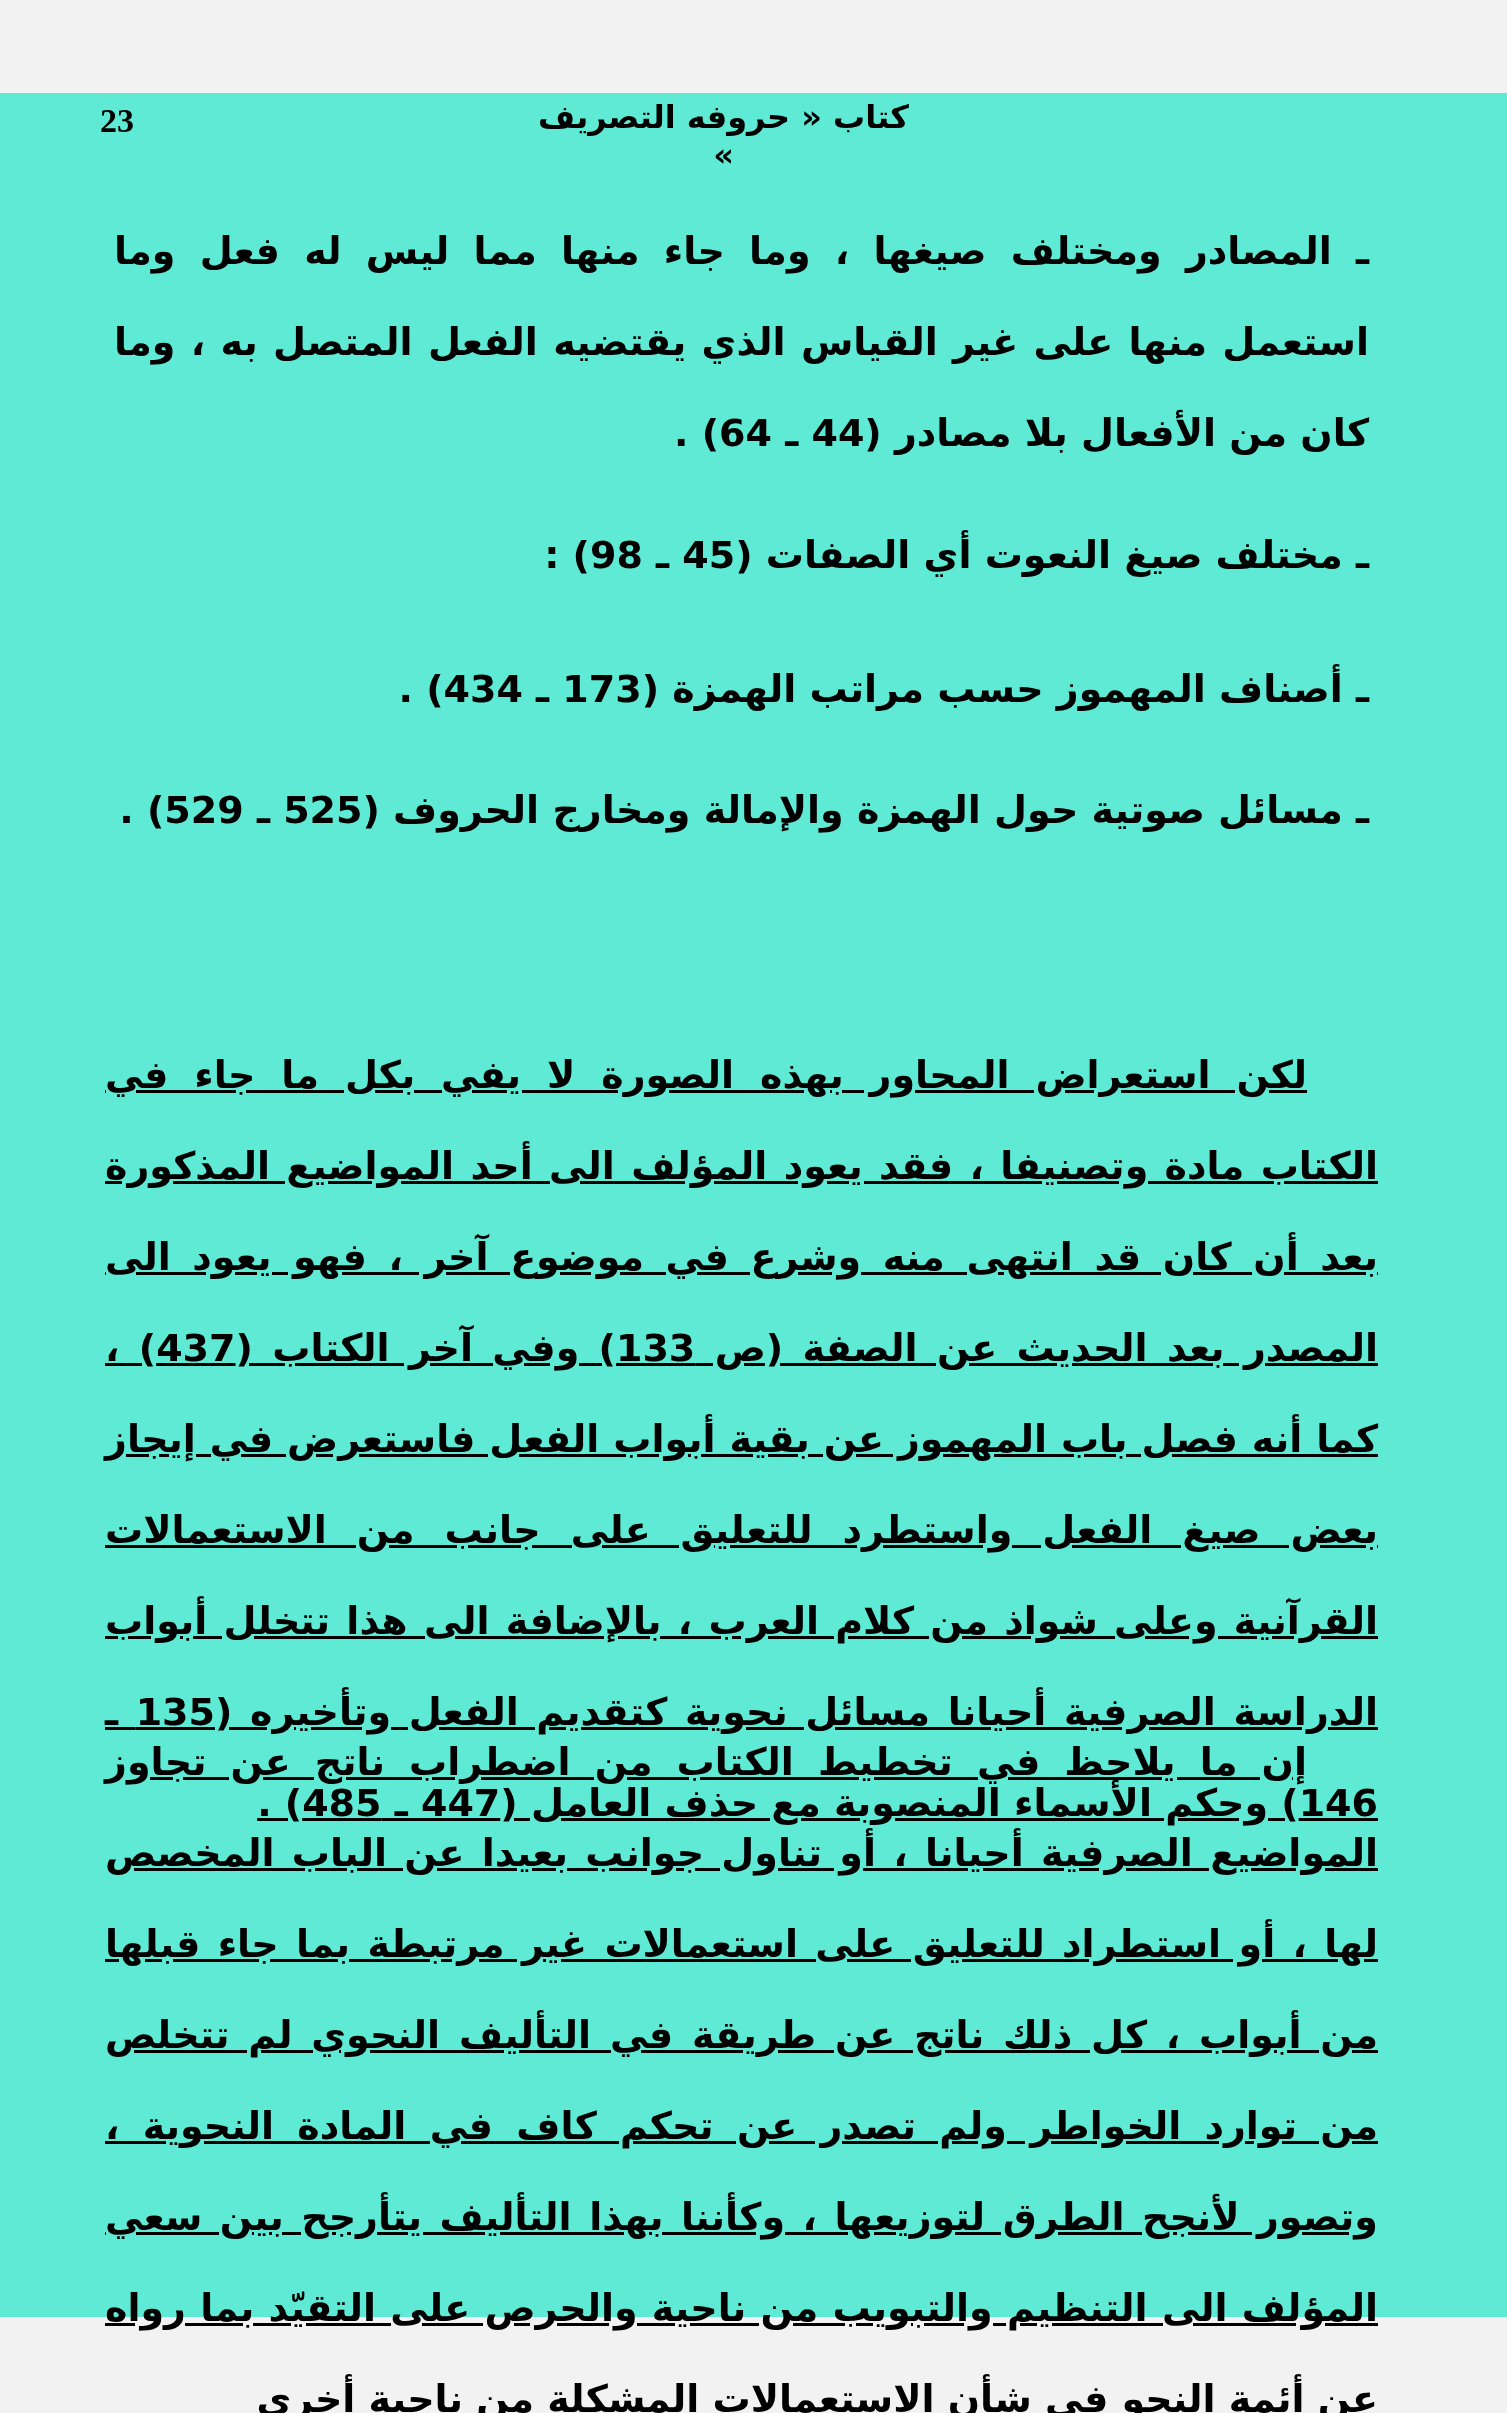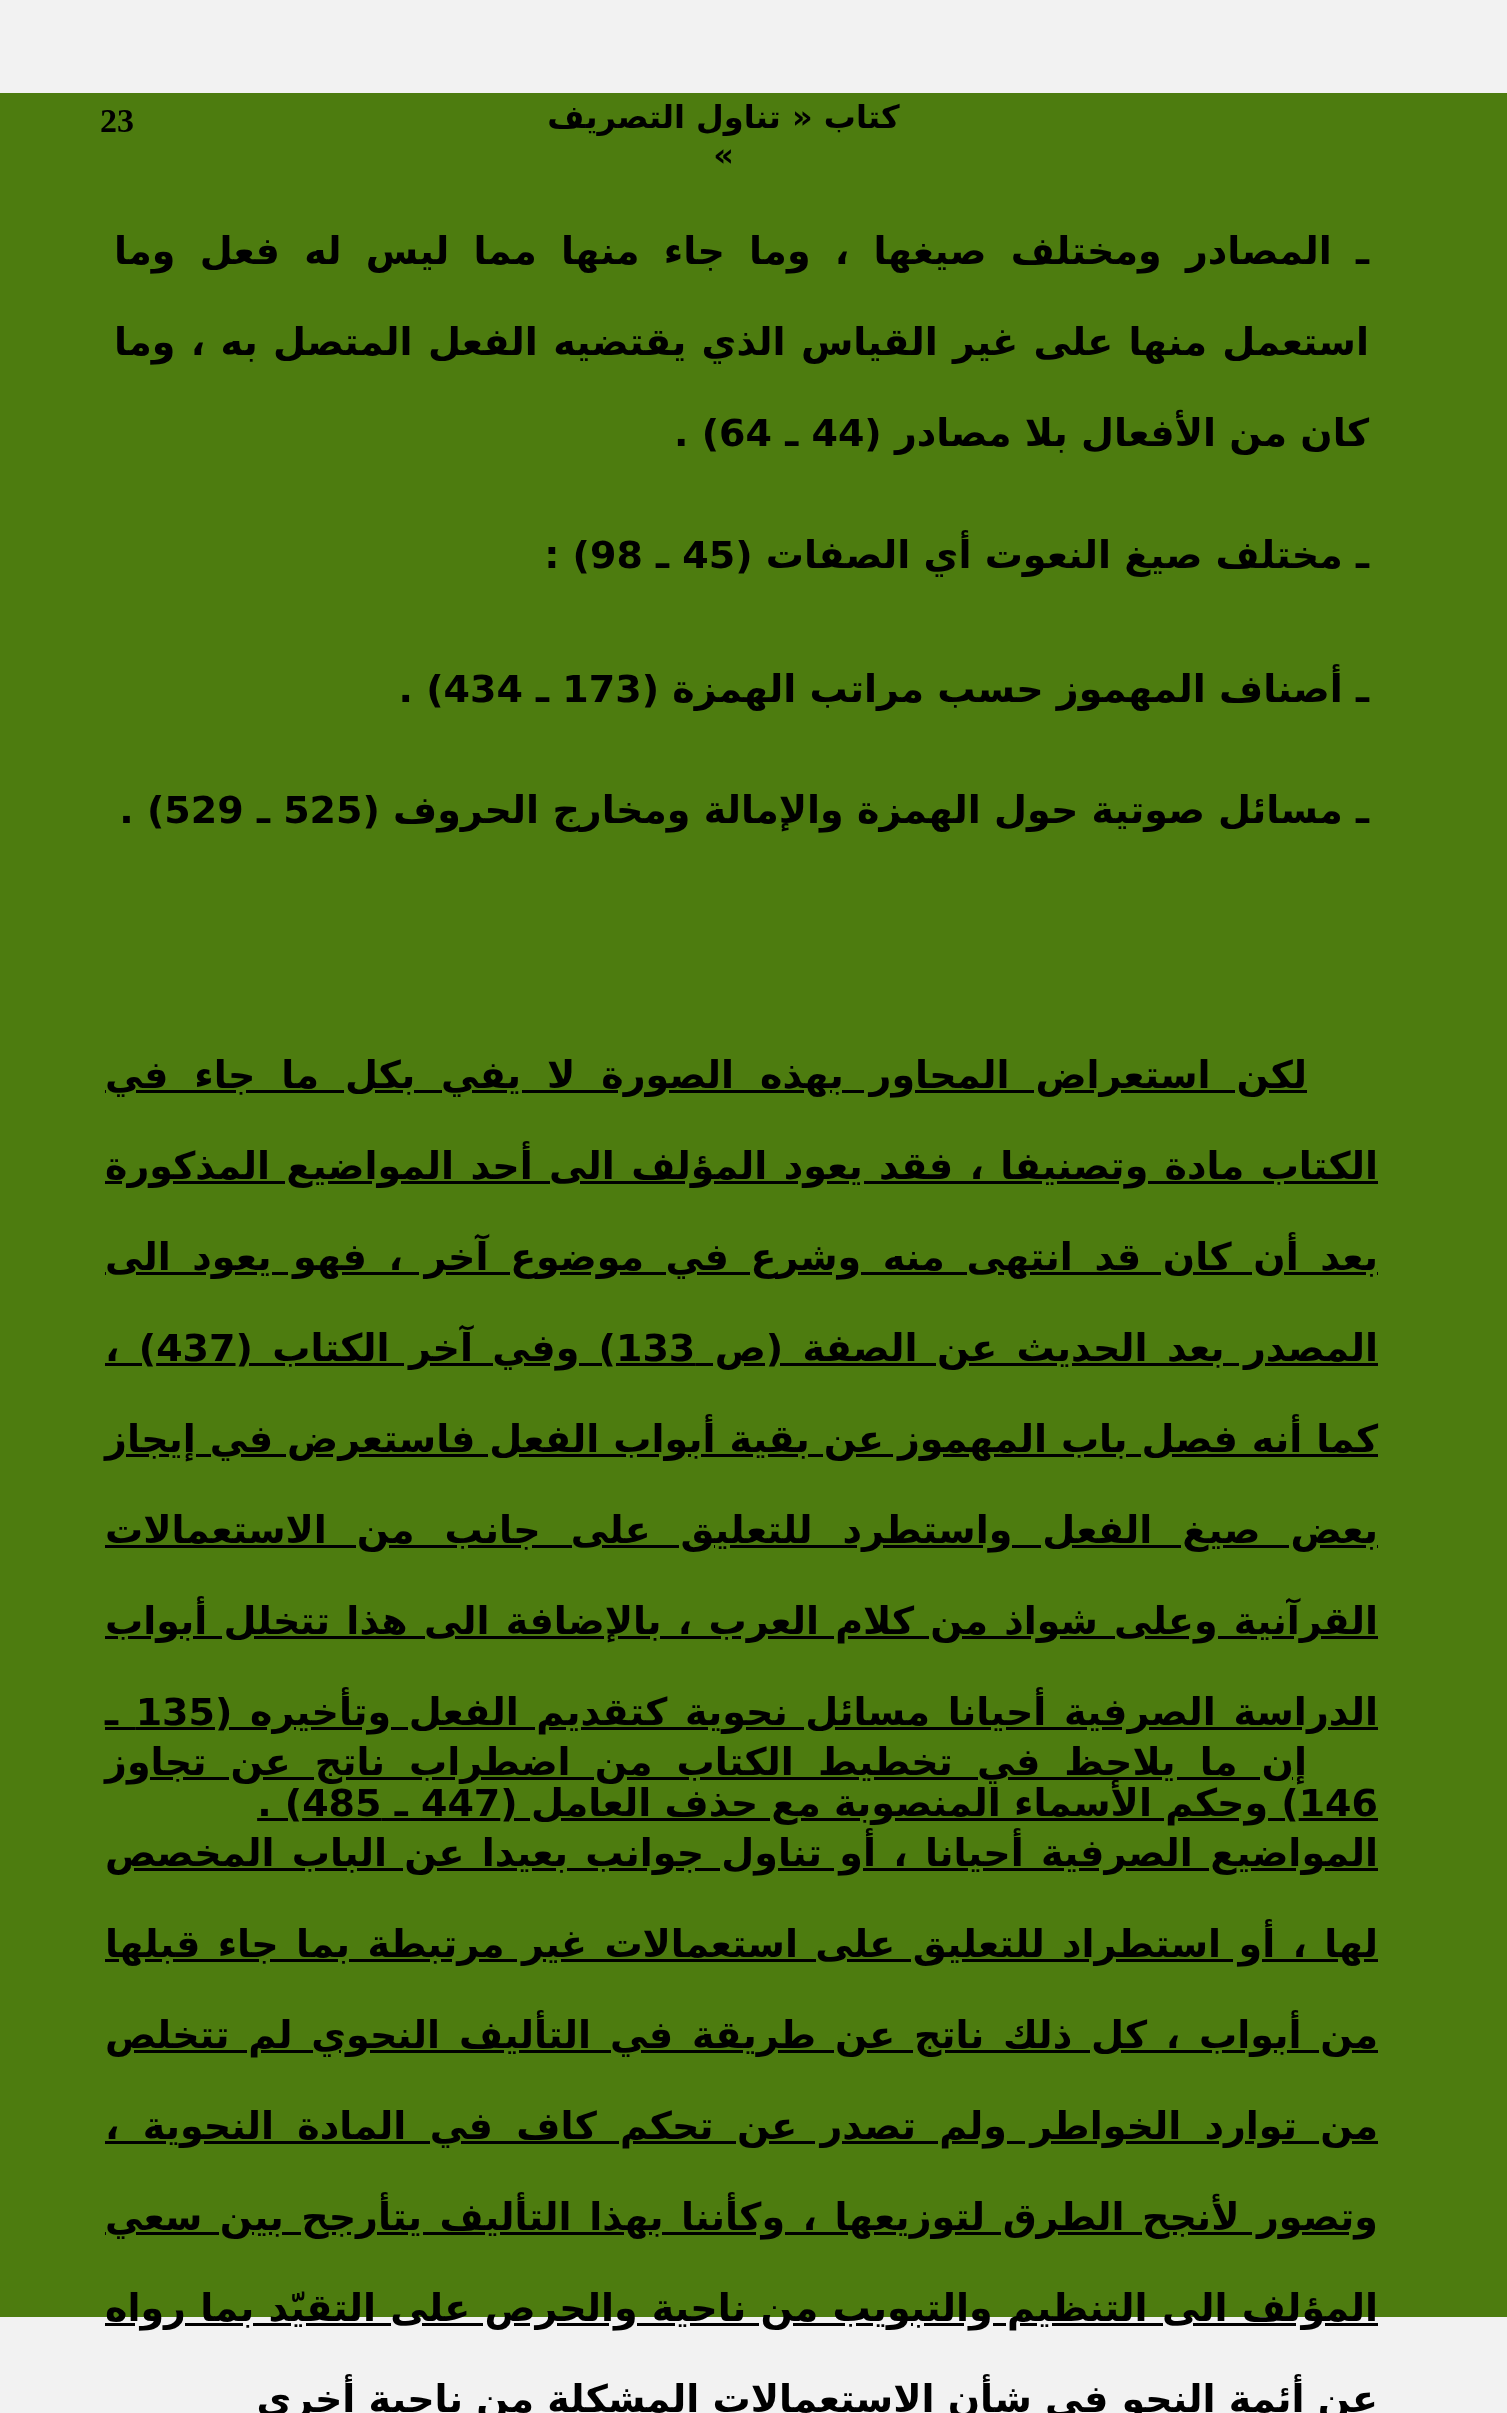--- a/index.html
+++ b/index.html
@@ -13,21 +13,21 @@
       position: relative;
       overflow: hidden;
       font-family: "DejaVu Serif", "Liberation Serif", serif;
     }
     .page {
       position: absolute;
       left: 0;
       top: 93px;
       width: 1508px;
       height: 2224px;
-      background: #4d7c0f;
+      background: #5eead4;
     }
     .header {
       position: absolute;
       top: 5.4px;
       left: 0;
       width: 1508px;
       height: 54px;
     }
     .page-number {
       position: absolute;
@@ -76,21 +76,21 @@
     .block2 { top: 937px; }
     .block3 { top: 1624px; }
     .gap { height: 12.5px; }
   </style>
 </head>
 <body>
 
 <div class="page">
   <div class="header">
     <span class="page-number">23</span>
-    <span class="running-title">كتاب « تناول التصريف »</span>
+    <span class="running-title">كتاب « حروفه التصريف »</span>
   </div>
 
   <div class="body-text block1">
     <p class="item">ـ المصادر ومختلف صيغها ، وما جاء منها مما ليس له فعل وما استعمل منها على غير القياس الذي يقتضيه الفعل المتصل به ، وما كان من الأفعال بلا مصادر (44 ـ 64) .</p>
     <div class="gap"></div>
     <p class="item">ـ مختلف صيغ النعوت أي الصفات (45 ـ 98) :</p>
     <div class="gap"></div>
     <div class="gap"></div>
     <p class="item">ـ أصناف المهموز حسب مراتب الهمزة (173 ـ 434) .</p>
     <div class="gap"></div>

